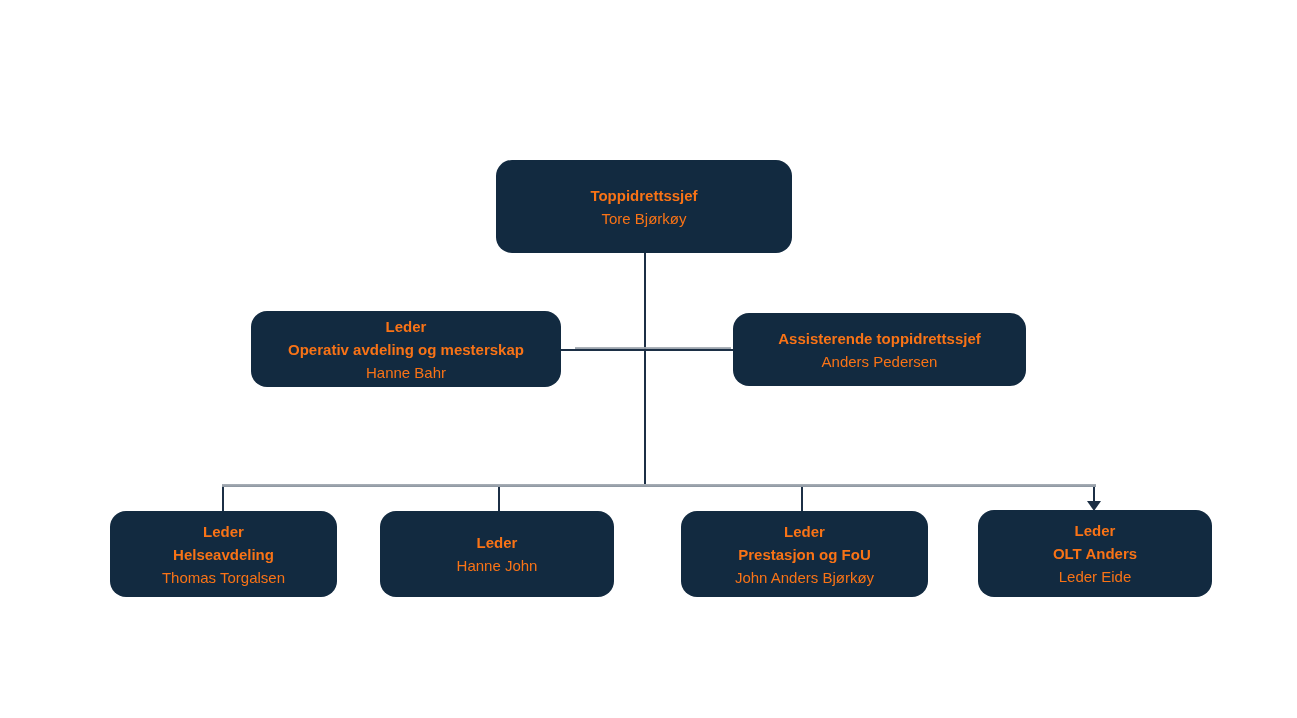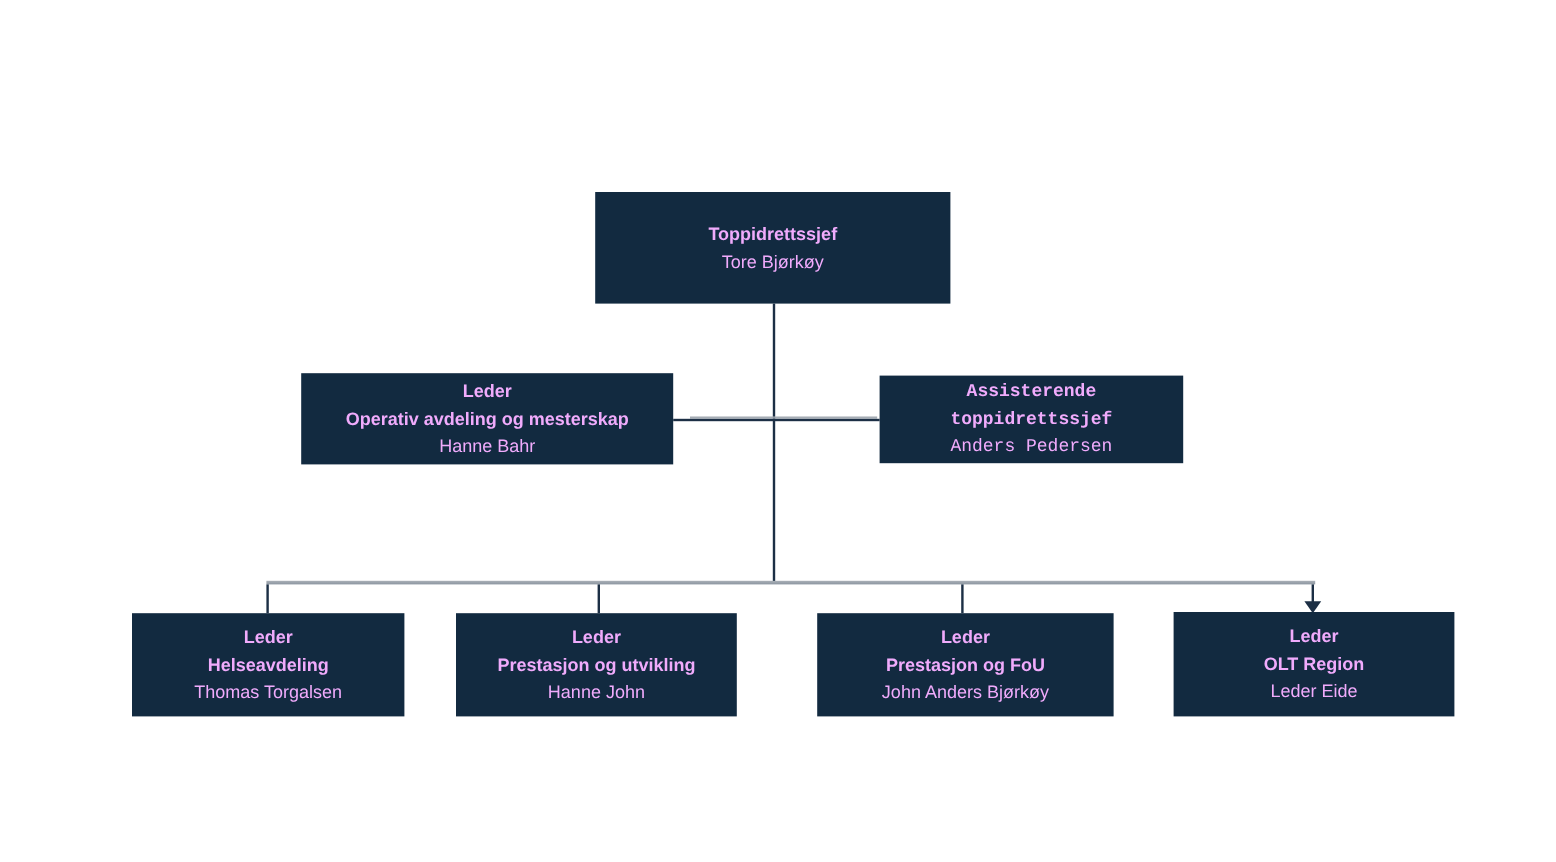--- a/index.html
+++ b/index.html
@@ -11,30 +11,31 @@
   .canvas {
     position: relative;
     width: 1297px;
     height: 718px;
     background: #ffffff;
     overflow: hidden;
   }
   .node {
     position: absolute;
     background: #122A40;
-    color: #f0abfc;
+    color: #f97316;
     display: flex;
     flex-direction: column;
     align-items: center;
     justify-content: center;
     text-align: center;
     font-size: 15px;
     line-height: 23px;
     box-sizing: border-box;
     padding: 2px 6px;
+    border-radius: 16px;
   }
   .node .role, .node .dept {
     font-weight: bold;
   }
   .node .dept:empty {
     display: none;
   }
   .line {
     position: absolute;
     background: #1C2F45;
@@ -48,21 +49,21 @@
     width: 0;
     height: 0;
     border-left: 7px solid transparent;
     border-right: 7px solid transparent;
     border-top: 10px solid #1C2F45;
   }
 
   
   #node-top        { left: 496px; top: 160px; width: 296px; height: 93px; }
   #node-operativ   { left: 251px; top: 311px; width: 310px; height: 76px; }
-  #node-assist     { left: 733px; top: 313px; width: 253px; height: 73px; font-family: Liberation Mono, monospace; }
+  #node-assist     { left: 733px; top: 313px; width: 293px; height: 73px; }
   #node-helse      { left: 110px; top: 511px; width: 227px; height: 86px; }
   #node-prestasjon { left: 380px; top: 511px; width: 234px; height: 86px; }
   #node-fag        { left: 681px; top: 511px; width: 247px; height: 86px; }
   #node-olt        { left: 978px; top: 510px; width: 234px; height: 87px; }
 
   
   #conn-trunk      { left: 644px; top: 253px; width: 2px;   height: 233px; }
   #conn-mid        { left: 561px; top: 349px; width: 172px; height: 2px; }
   #conn-mid-gray   { left: 575px; top: 347px; width: 156px; height: 2px; opacity: 0.9; }
   #conn-bus        { left: 222px; top: 484px; width: 874px; height: 3px; }
@@ -106,29 +107,28 @@
   </div>
 
   <div class="node" id="node-helse">
     <div class="role">Leder</div>
     <div class="dept">Helseavdeling</div>
     <div class="person">Thomas Torgalsen</div>
   </div>
 
   <div class="node" id="node-prestasjon">
     <div class="role">Leder</div>
-    <div class="dept">Prestasjon og utvikling</div>
     <div class="person">Hanne John</div>
   </div>
 
   <div class="node" id="node-fag">
     <div class="role">Leder</div>
     <div class="dept">Prestasjon og FoU</div>
     <div class="person">John Anders Bjørkøy</div>
   </div>
 
   <div class="node" id="node-olt">
     <div class="role">Leder</div>
-    <div class="dept">OLT Region</div>
+    <div class="dept">OLT Anders</div>
     <div class="person">Leder Eide</div>
   </div>
 
 </div>
 
 </body></html>

